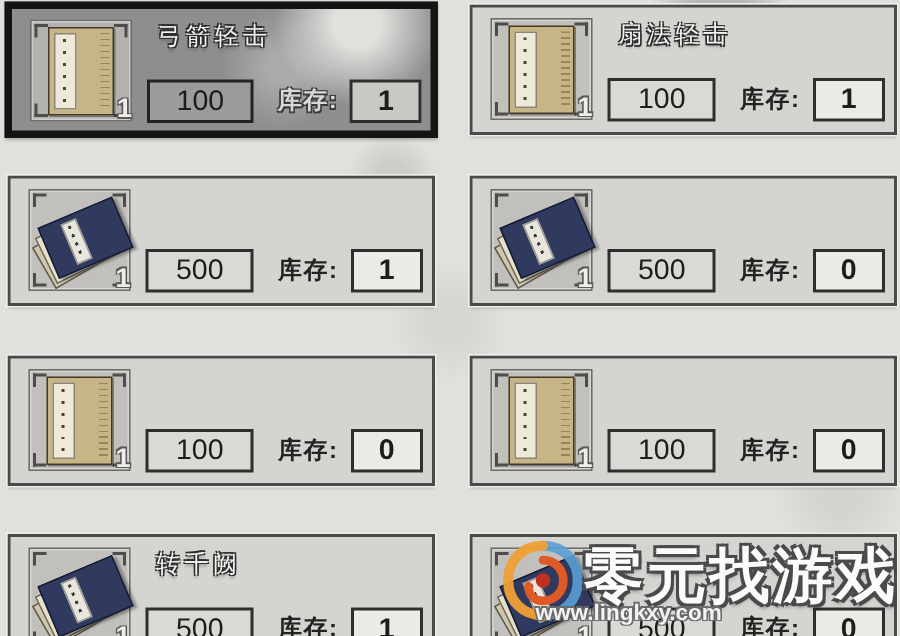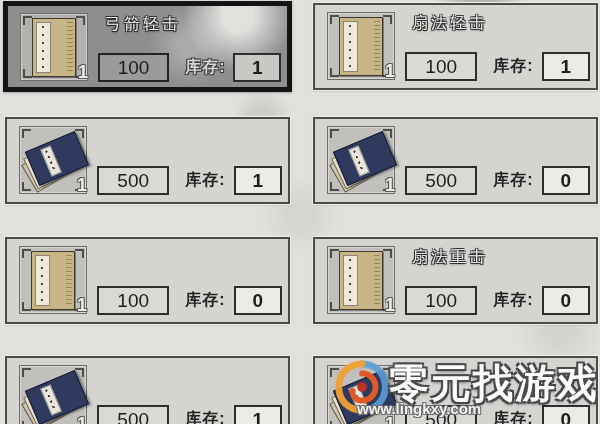--- a/index.html
+++ b/index.html
@@ -218,21 +218,20 @@
     <div class="corner tl"></div>
       <div class="corner tr"></div>
     <div class="corner bl"></div>
       <div class="corner br"></div>
     <div class="book">
         <div class="strip"></div>
         <div class="binding"></div>
       </div>
     <span class="badge">1</span>
   </div>
-  <div class="title">扇法重击</div>
   <div class="bottom-row">
     <div class="price-box">100</div>
     <span class="stock-label">库存:</span>
     <div class="stock-box">0</div>
   </div>
 </div>
 
 <div class="card" id="c6">
   <div class="icon-frame">
     <div class="corner tl"></div>
@@ -241,20 +240,21 @@
       <div class="corner br"></div>
     <div class="stack">
         <div class="b3"></div>
         <div class="b2"></div>
         <div class="b1">
           <div class="label"></div>
         </div>
       </div>
     <span class="badge">1</span>
   </div>
+  <div class="title">转千阙</div>
   <div class="bottom-row">
     <div class="price-box">500</div>
     <span class="stock-label">库存:</span>
     <div class="stock-box">1</div>
   </div>
 </div>
 
 <div class="card" id="c7">
   <div class="icon-frame">
     <div class="corner tl"></div>

